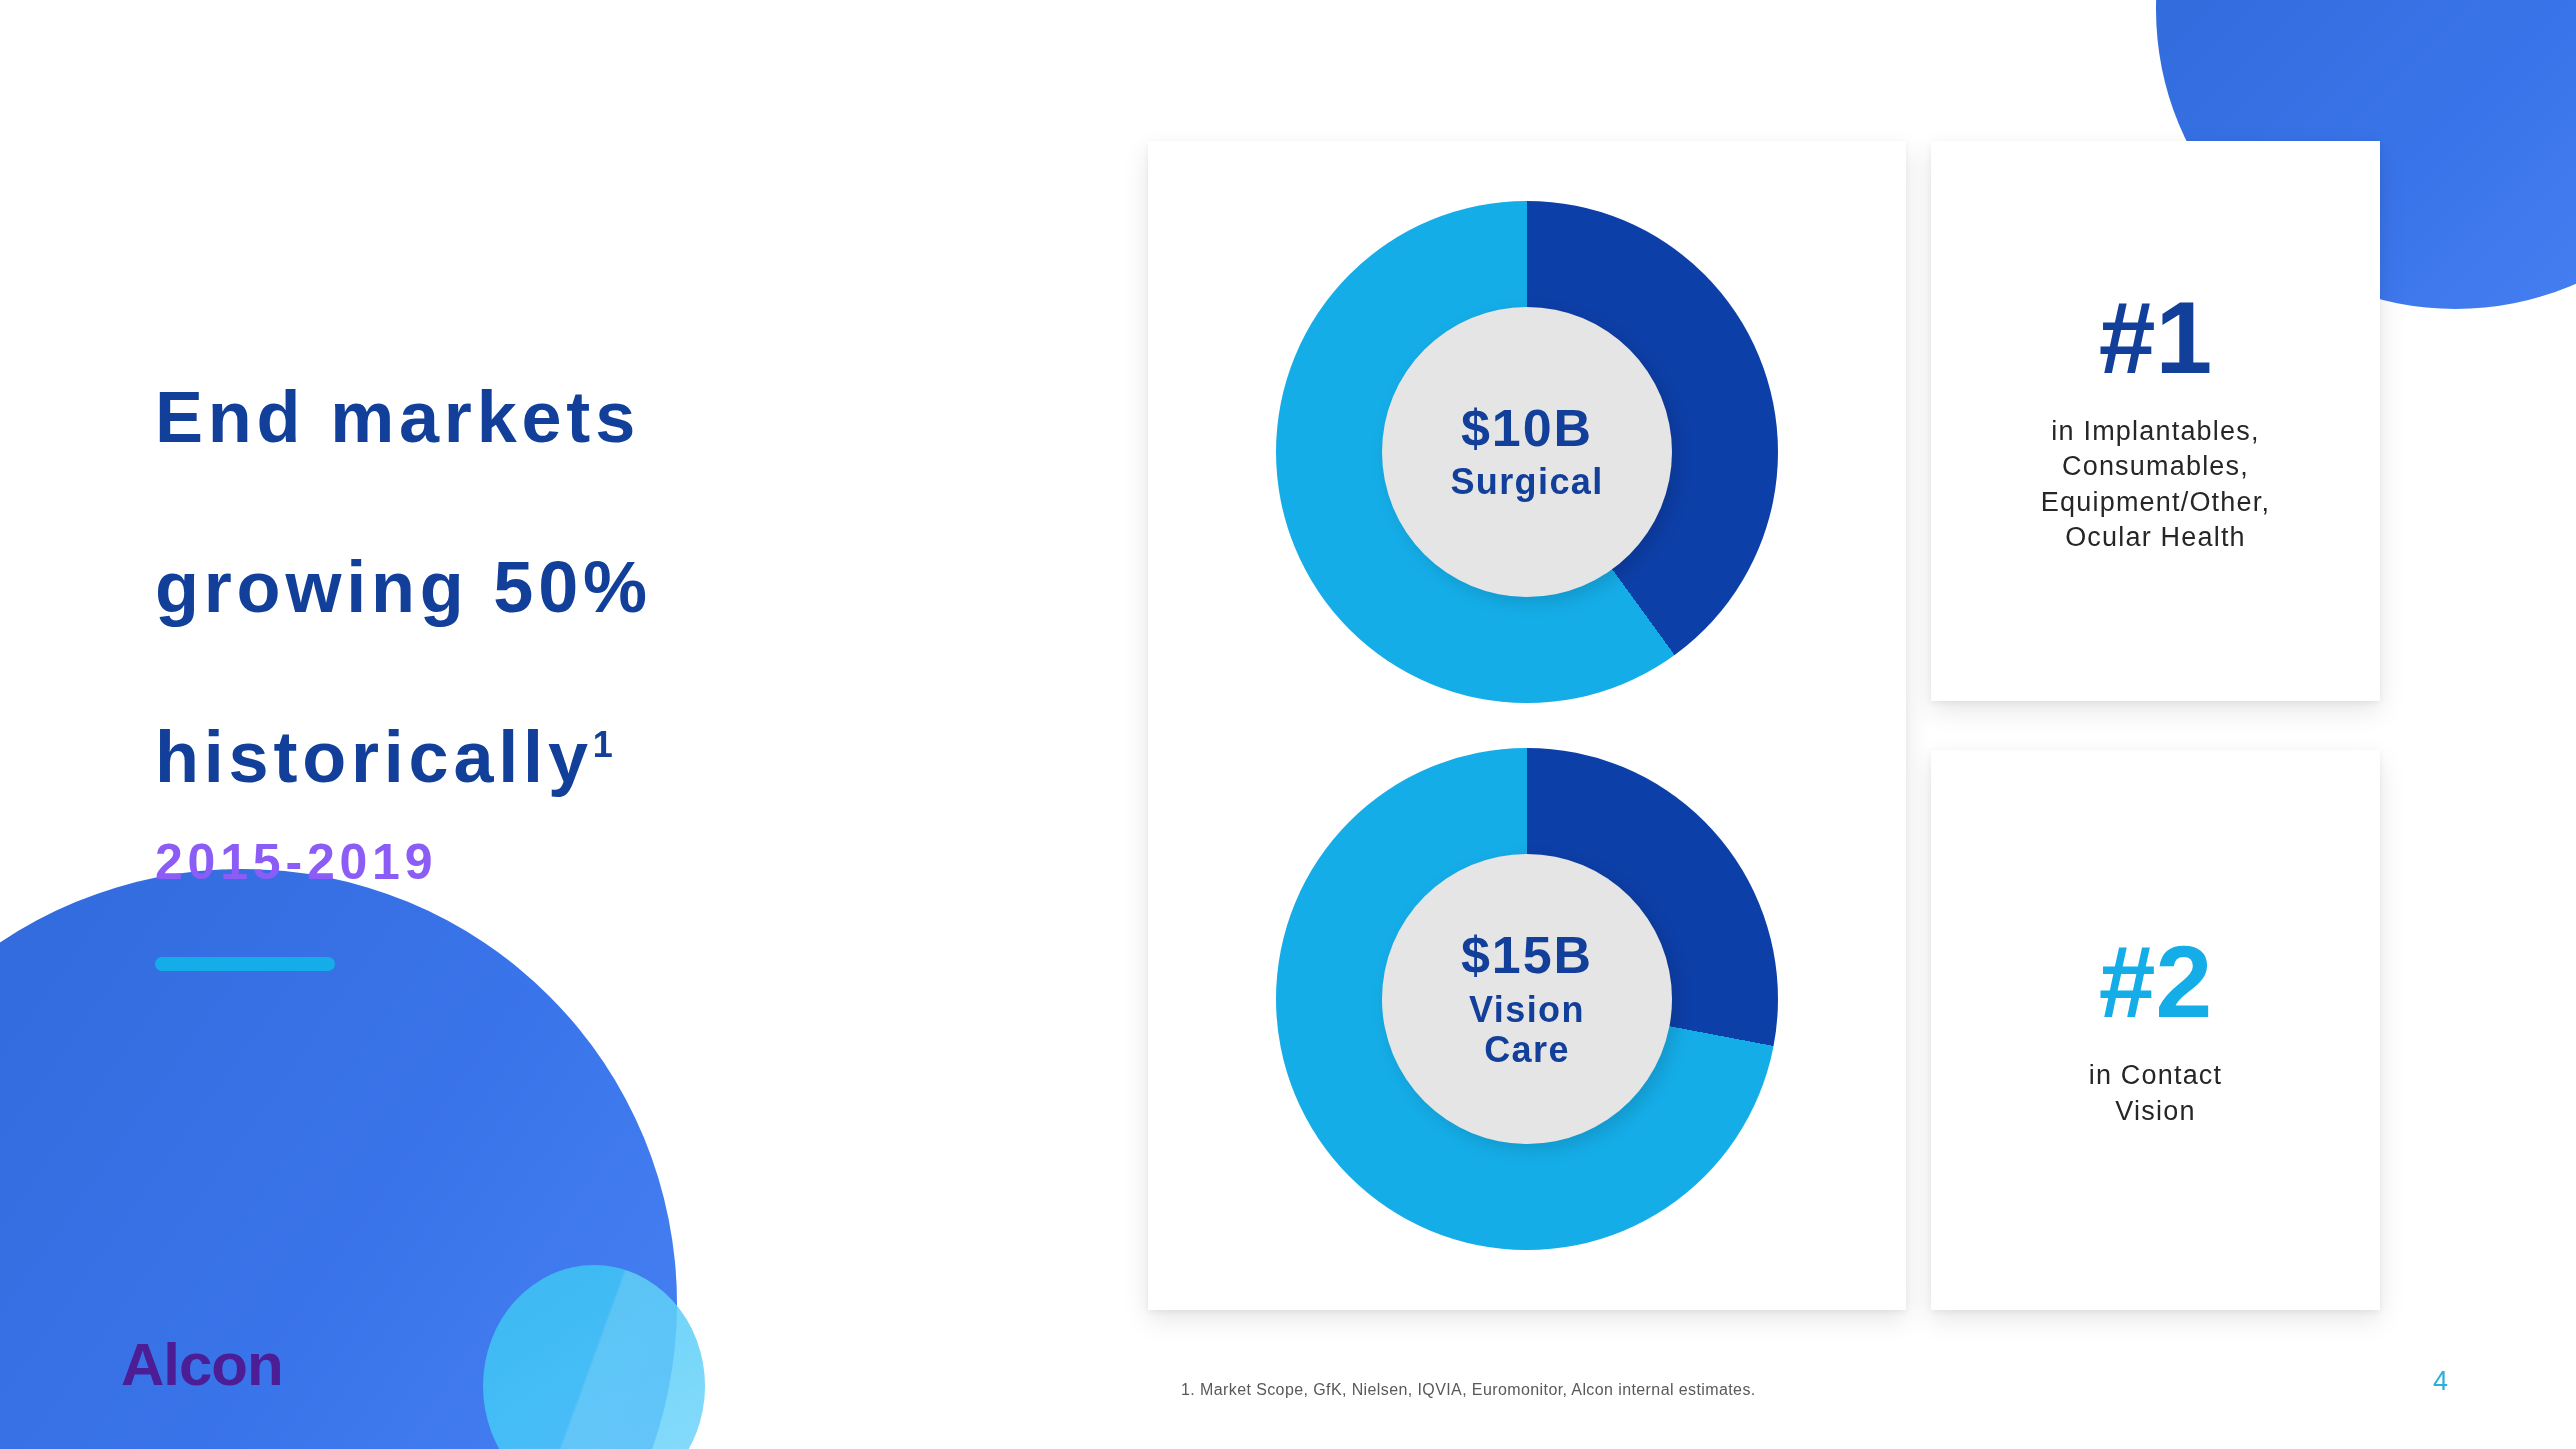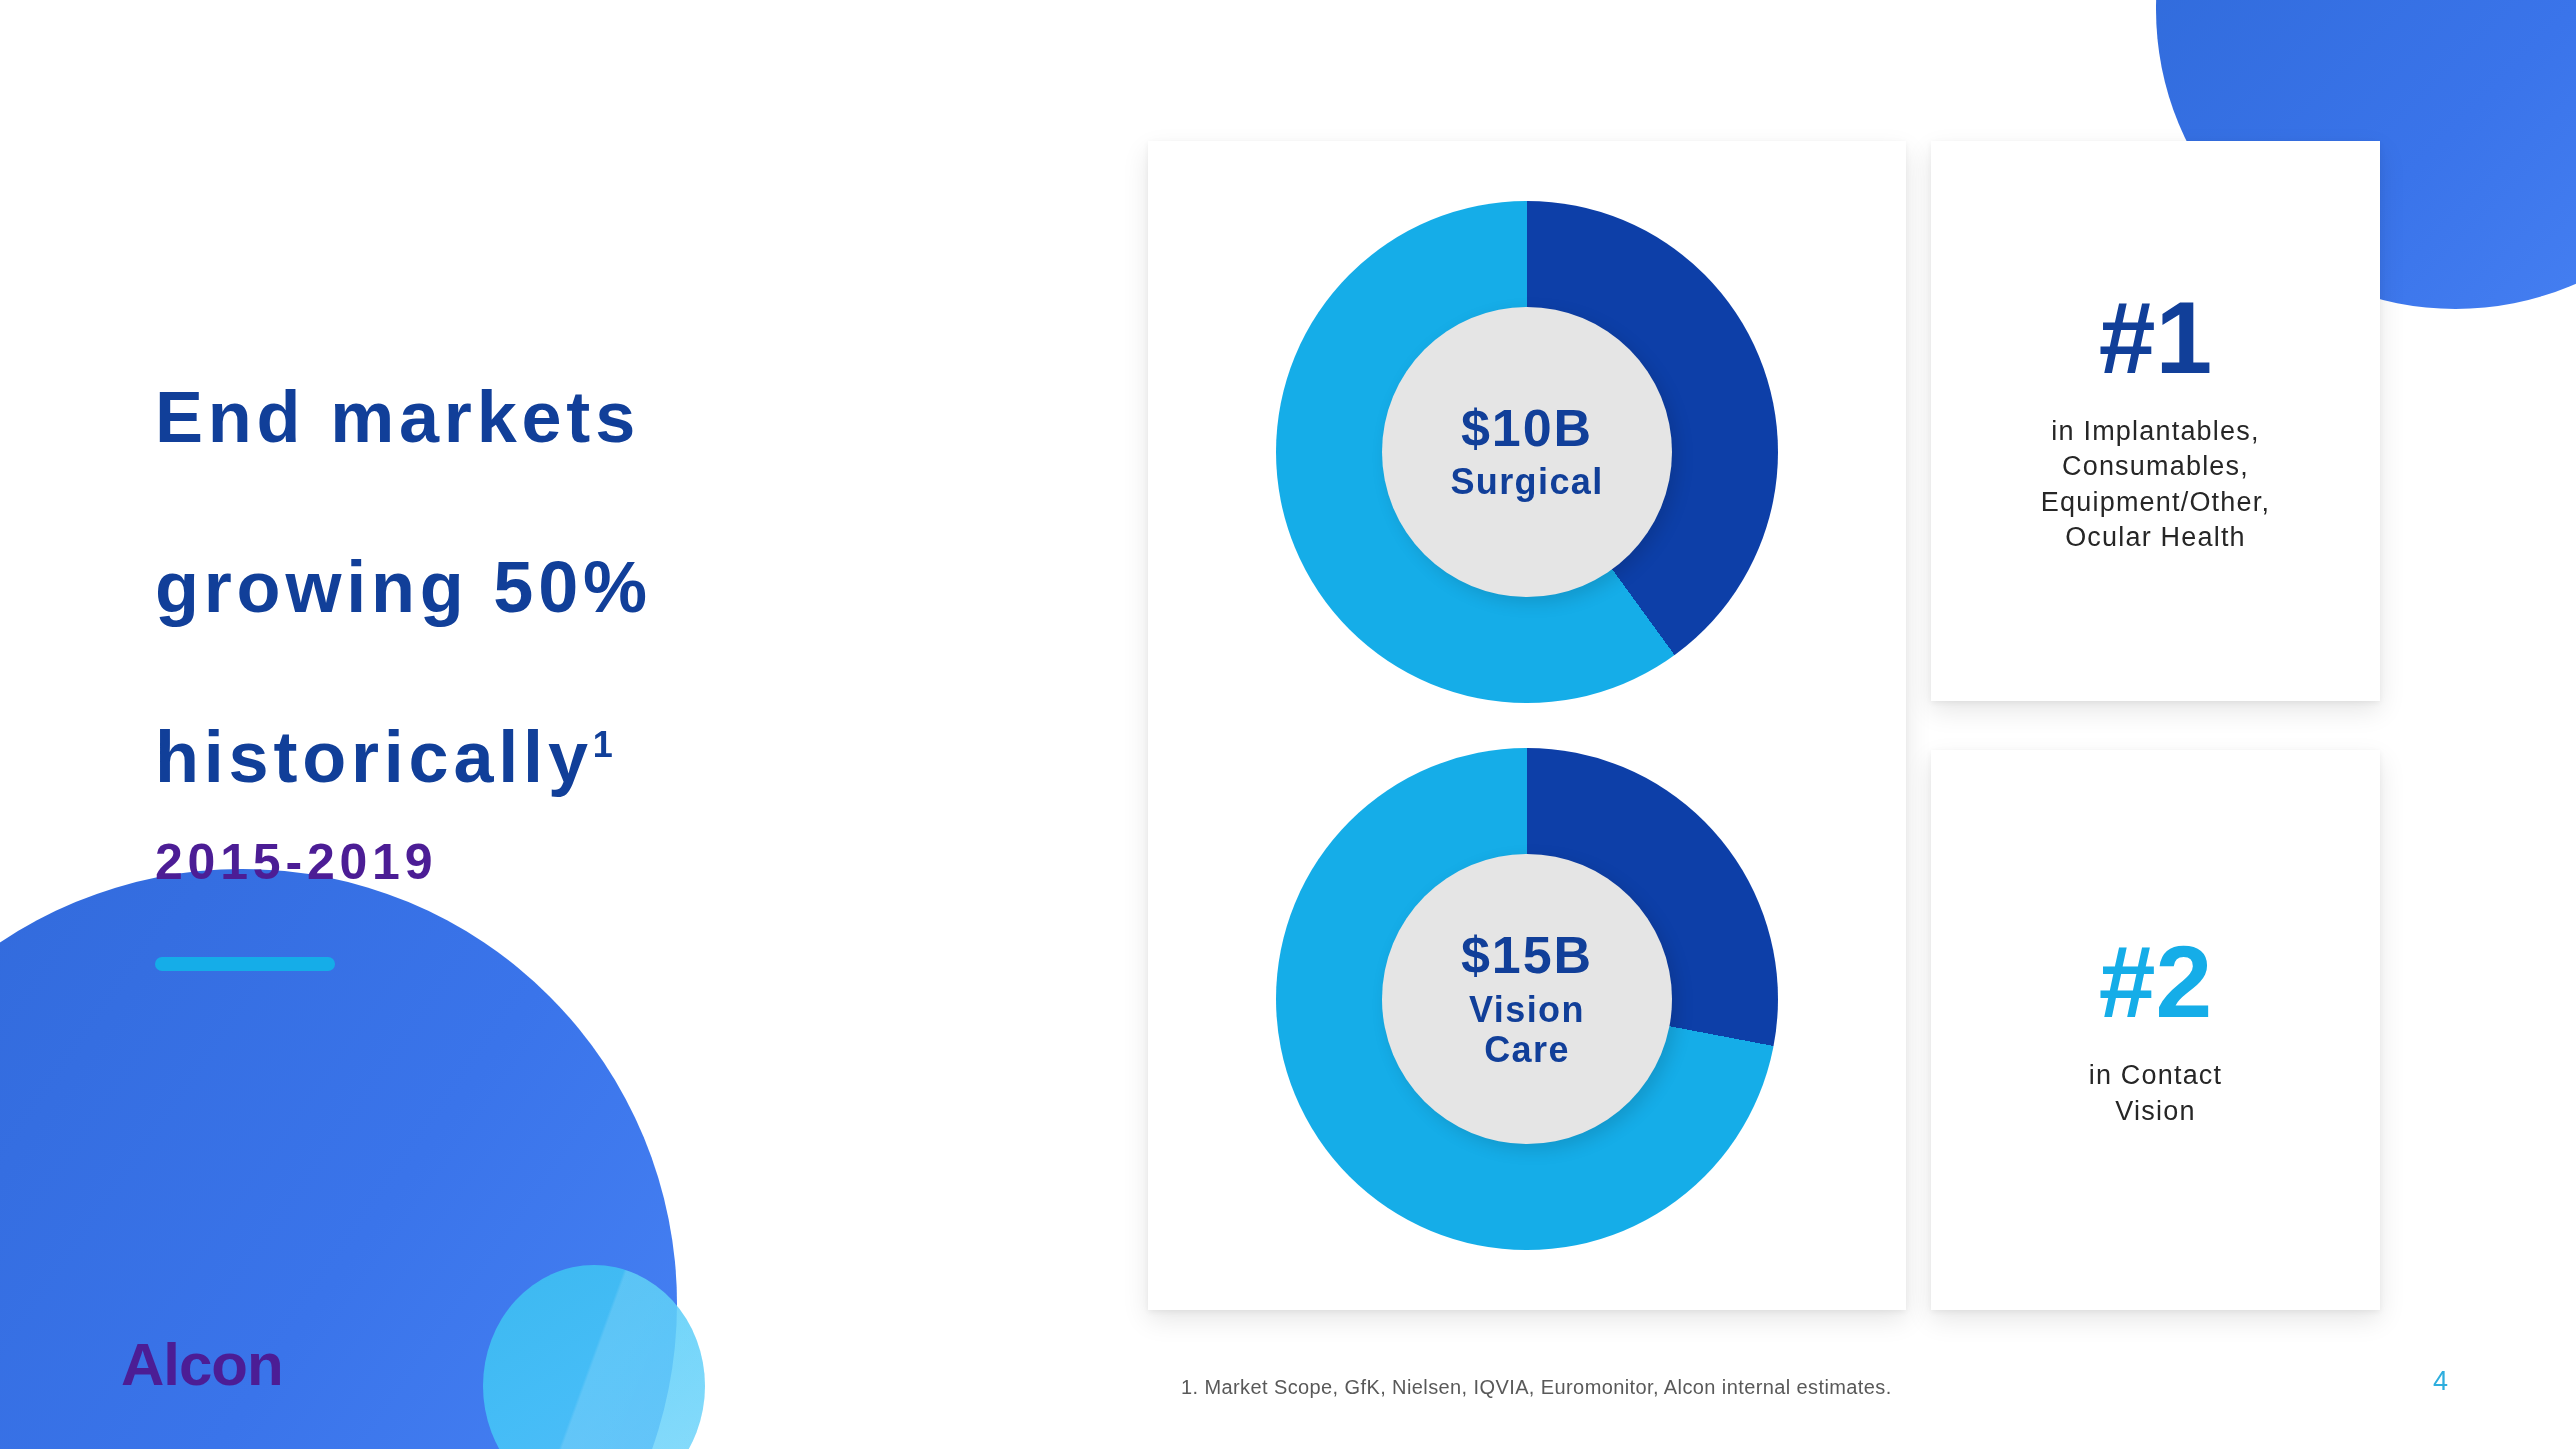--- a/index.html
+++ b/index.html
@@ -61,21 +61,21 @@
     line-height:1.18;
     white-space:pre-line;
   }
   .headline sup {
     font-size:0.50em;
     vertical-align:super;
     letter-spacing:0;
   }
   .subhead {
     margin-top:33px;
-    color:#4c1d95;
+    color:#8b5cf6;
     font-size:50px;
     font-weight:700;
     letter-spacing:4.8px;
   }
   .accent-rule {
     margin-top:66px;
     width:180px; height:14.5px;
     border-radius:7.7px;
     background:#15ADE8;
   }
@@ -173,21 +173,21 @@
     text-align:center;
     margin-top:7px;
     white-space:pre-line;
   }
 
   
   .footnote {
     position:absolute;
     left:1181px; bottom:50px;
     color:#595959;
-    font-size:20px;
+    font-size:16px;
     letter-spacing:0.4px;
     z-index:5;
   }
   .page-num {
     position:absolute;
     right:128px; bottom:52px;
     color:#2eaede;
     font-size:27px;
     z-index:5;
   }

